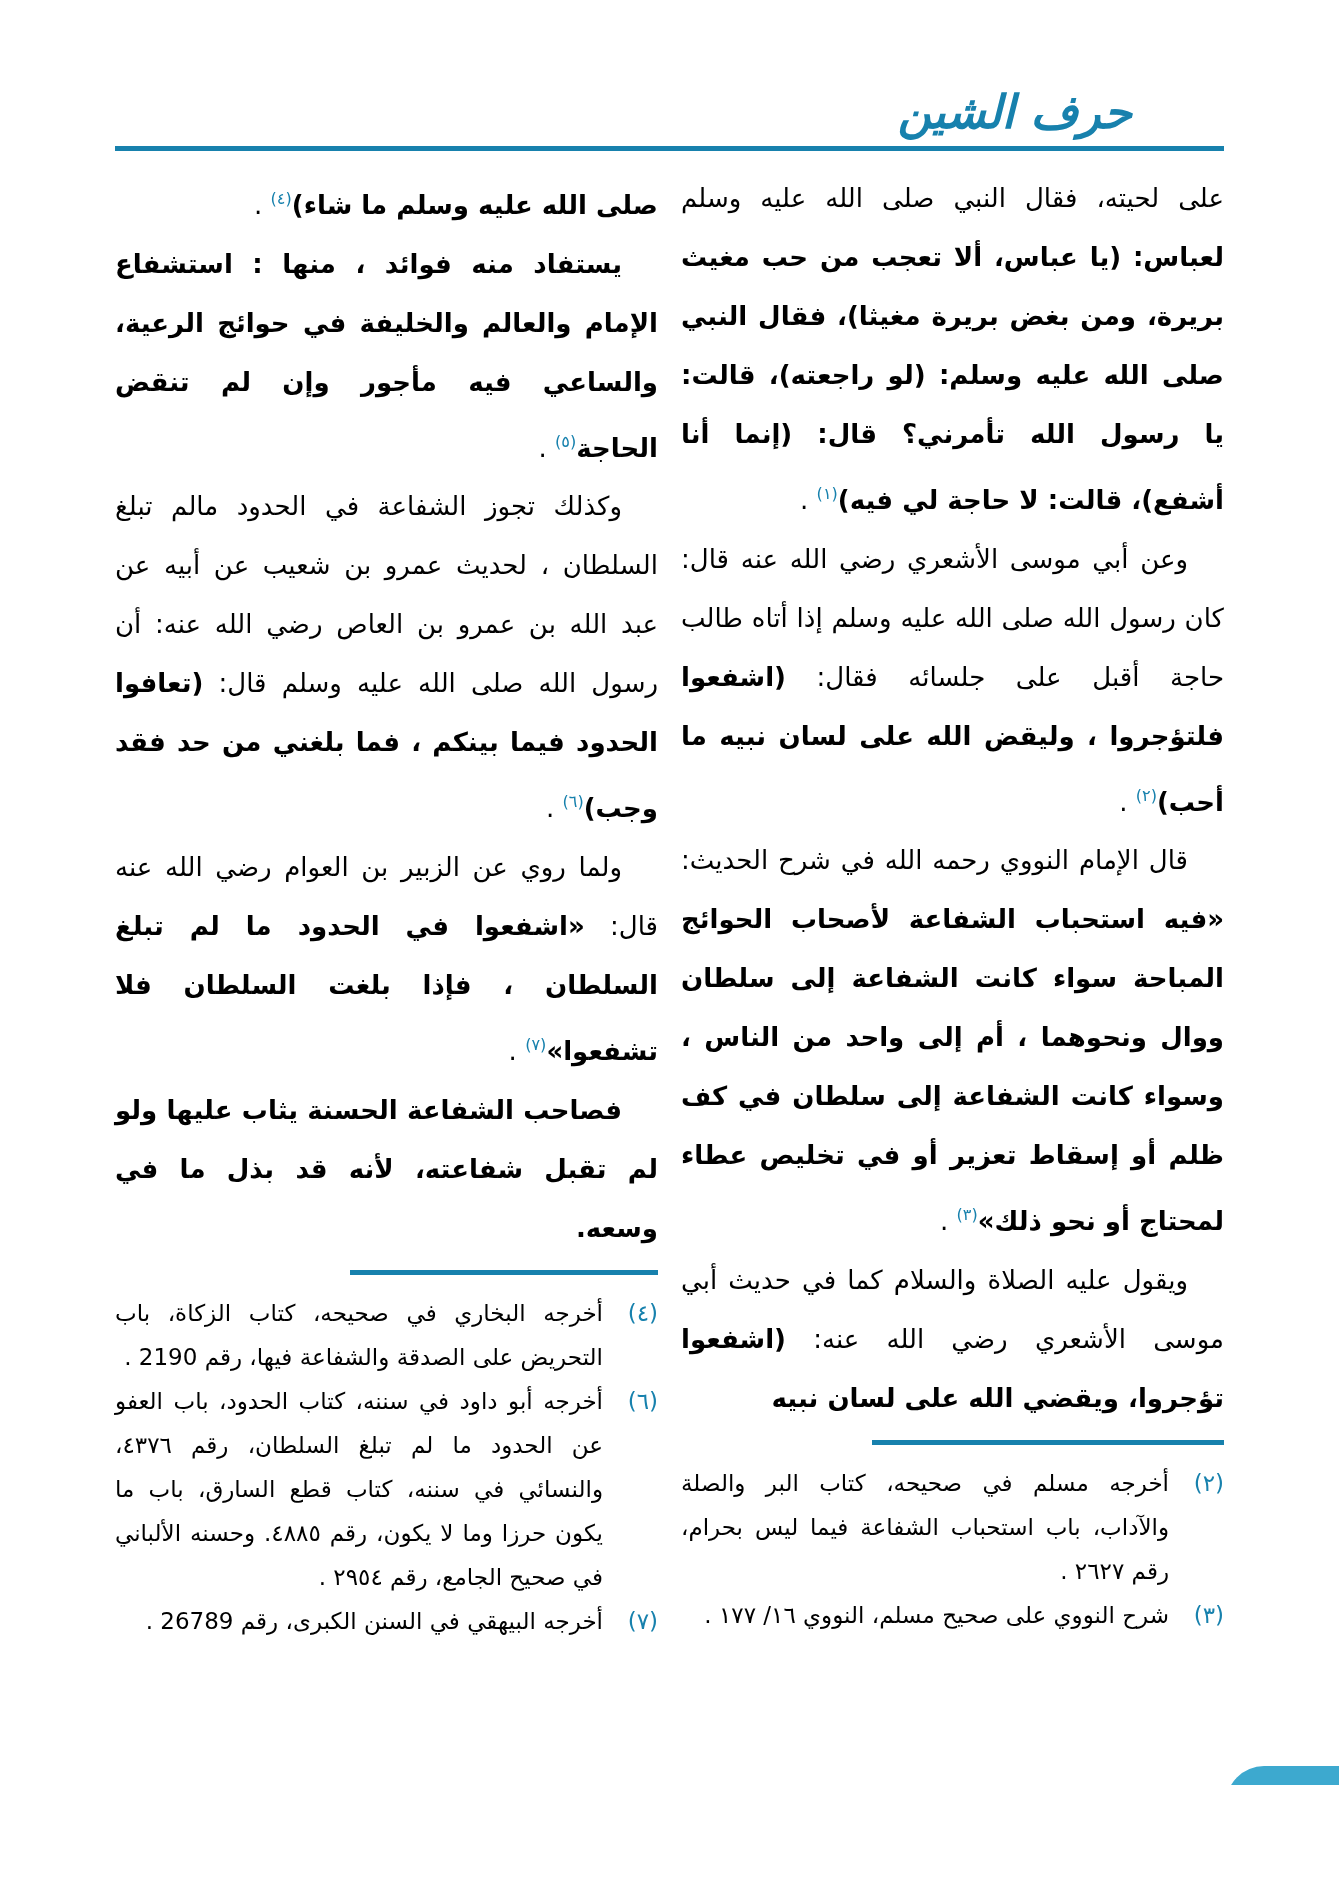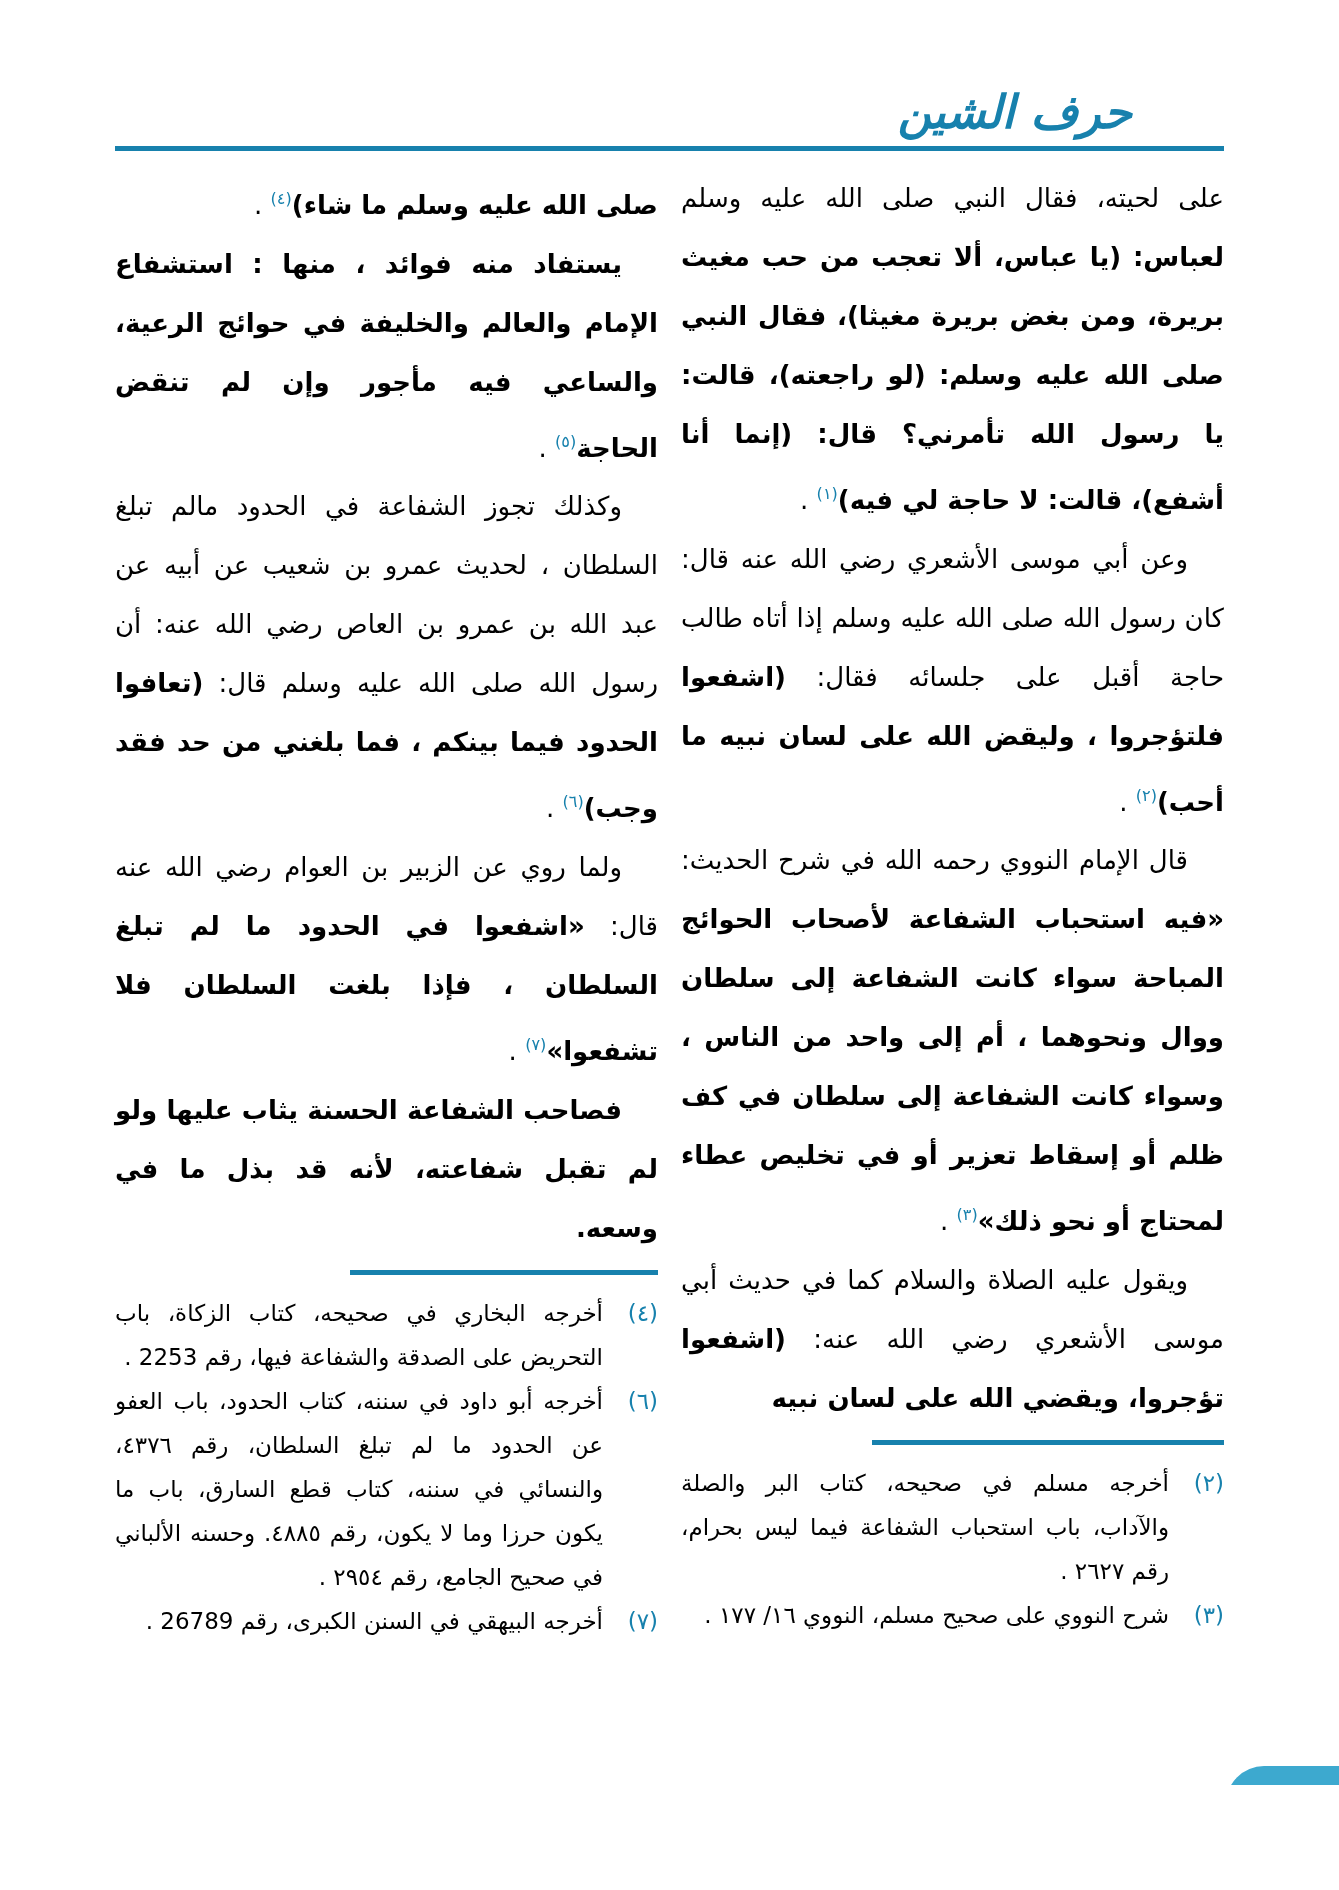--- a/index.html
+++ b/index.html
@@ -141,21 +141,21 @@
     <section class="col left">
       <div class="body-text">
           <p class="para no-indent"><span class="b">صلى الله عليه وسلم ما شاء)</span><span class="fnref">(٤)</span><span class="r"> .</span></p>
           <p class="para"><span class="b">يستفاد منه فوائد ، منها : استشفاع الإمام والعالم والخليفة في حوائج الرعية، والساعي فيه مأجور وإن لم تنقض الحاجة</span><span class="fnref">(٥)</span><span class="r"> .</span></p>
           <p class="para"><span class="r">وكذلك تجوز الشفاعة في الحدود مالم تبلغ السلطان ، لحديث عمرو بن شعيب عن أبيه عن عبد الله بن عمرو بن العاص رضي الله عنه: أن رسول الله صلى الله عليه وسلم قال: </span><span class="b">(تعافوا الحدود فيما بينكم ، فما بلغني من حد فقد وجب)</span><span class="fnref">(٦)</span><span class="r"> .</span></p>
           <p class="para"><span class="r">ولما روي عن الزبير بن العوام رضي الله عنه قال: </span><span class="b">«اشفعوا في الحدود ما لم تبلغ السلطان ، فإذا بلغت السلطان فلا تشفعوا»</span><span class="fnref">(٧)</span><span class="r"> .</span></p>
           <p class="para"><span class="b">فصاحب الشفاعة الحسنة يثاب عليها ولو لم تقبل شفاعته، لأنه قد بذل ما في وسعه.</span></p>
         </div>
       <div class="fn-sep"></div>
       <div class="footnotes">
-          <div class="footnote"><span class="fn-num">(٤)</span><span class="fn-text">أخرجه البخاري في صحيحه، كتاب الزكاة، باب التحريض على الصدقة والشفاعة فيها، رقم 2253 .</span></div>
+          <div class="footnote"><span class="fn-num">(٤)</span><span class="fn-text">أخرجه البخاري في صحيحه، كتاب الزكاة، باب التحريض على الصدقة والشفاعة فيها، رقم 2190 .</span></div>
           <div class="footnote"><span class="fn-num">(٦)</span><span class="fn-text">أخرجه أبو داود في سننه، كتاب الحدود، باب العفو عن الحدود ما لم تبلغ السلطان، رقم ٤٣٧٦، والنسائي في سننه، كتاب قطع السارق، باب ما يكون حرزا وما لا يكون، رقم ٤٨٨٥. وحسنه الألباني في صحيح الجامع، رقم ٢٩٥٤ .</span></div>
           <div class="footnote"><span class="fn-num">(٧)</span><span class="fn-text">أخرجه البيهقي في السنن الكبرى، رقم 26789 .</span></div>
         </div>
     </section>
   </div>
 
   <div class="publisher-logo">
     <div class="logo-line1">موسوعة التفسير الموضوعي</div>
     <div class="logo-line2">للقرآن الكريم</div>
   </div>

